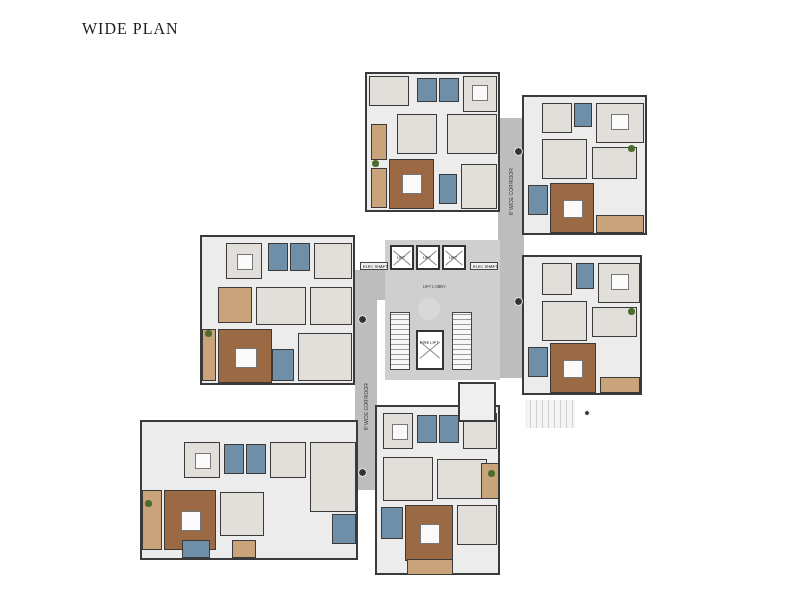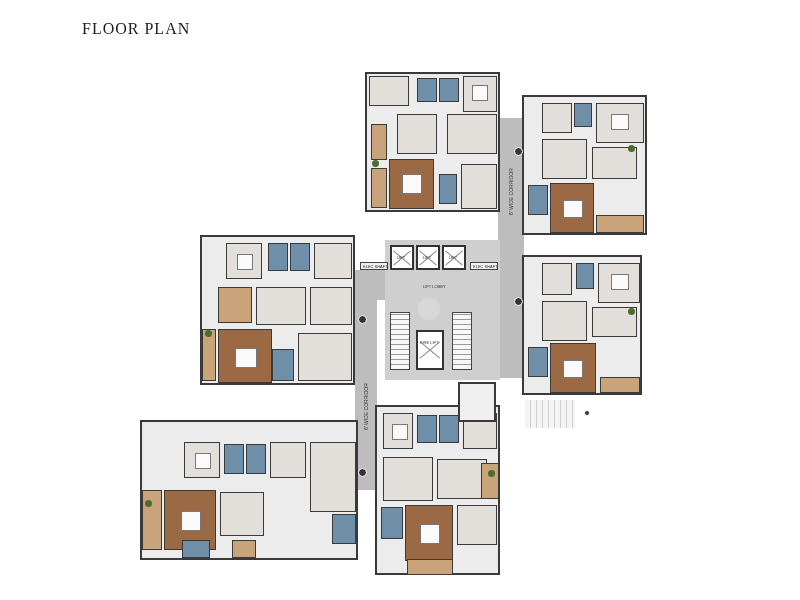--- a/index.html
+++ b/index.html
@@ -22,21 +22,21 @@
   .lift::after{transform:translate(-50%,-50%) rotate(-40deg);}
   .tiny{position:absolute;font-size:4px;color:#333;white-space:nowrap;}
   .vlabel{position:absolute;font-size:5px;color:#333;white-space:nowrap;transform:rotate(-90deg);transform-origin:left top;}
   .stair{background:repeating-linear-gradient(0deg,#f7f7f7 0 4px,#9a9a9a 4px 5px);border:1px solid #444;}
   .plant{position:absolute;width:7px;height:7px;border-radius:50%;background:#4c6b2d;}
   .marker{position:absolute;width:7px;height:7px;border-radius:50%;background:#333;border:1px solid #fff;}
 </style>
 </head>
 <body>
 
-<div class="title">FLOOR PLAN</div>
+<div class="title">WIDE PLAN</div>
 
 <div class="plan">
 
   <div class="blk corr" style="left:355px;top:270px;width:170px;height:30px;"></div>
   <div class="blk corr" style="left:498px;top:118px;width:26px;height:260px;"></div>
   <div class="blk corr" style="left:355px;top:290px;width:22px;height:200px;"></div>
   <div class="vlabel" style="left:508px;top:215px;">6' WIDE CORRIDOR</div>
   <div class="vlabel" style="left:363px;top:430px;">6' WIDE CORRIDOR</div>
 
   <div class="blk core" style="left:385px;top:240px;width:115px;height:140px;"></div>

